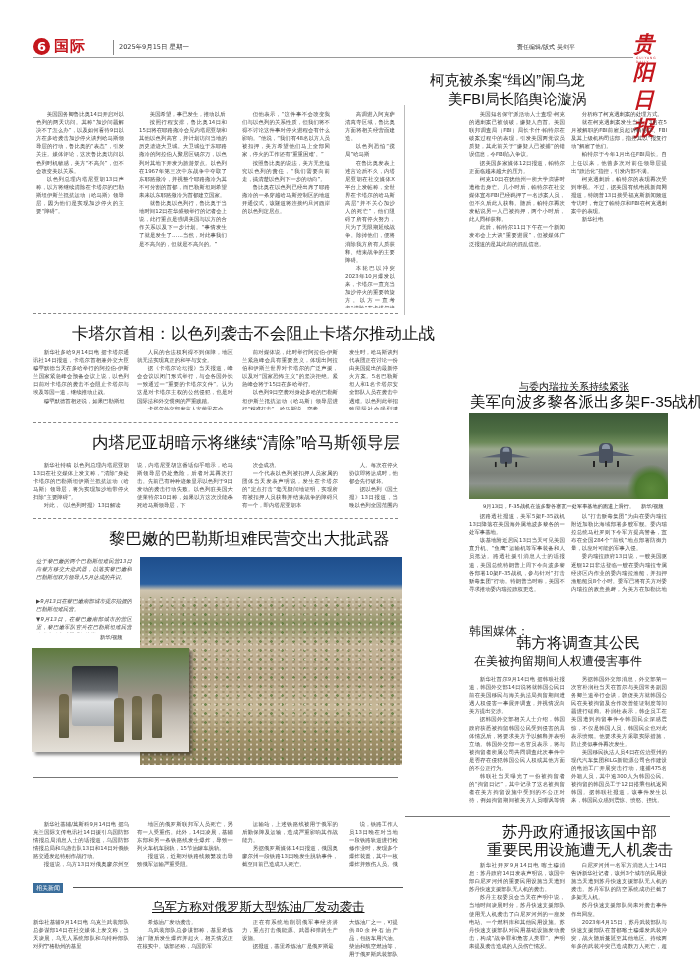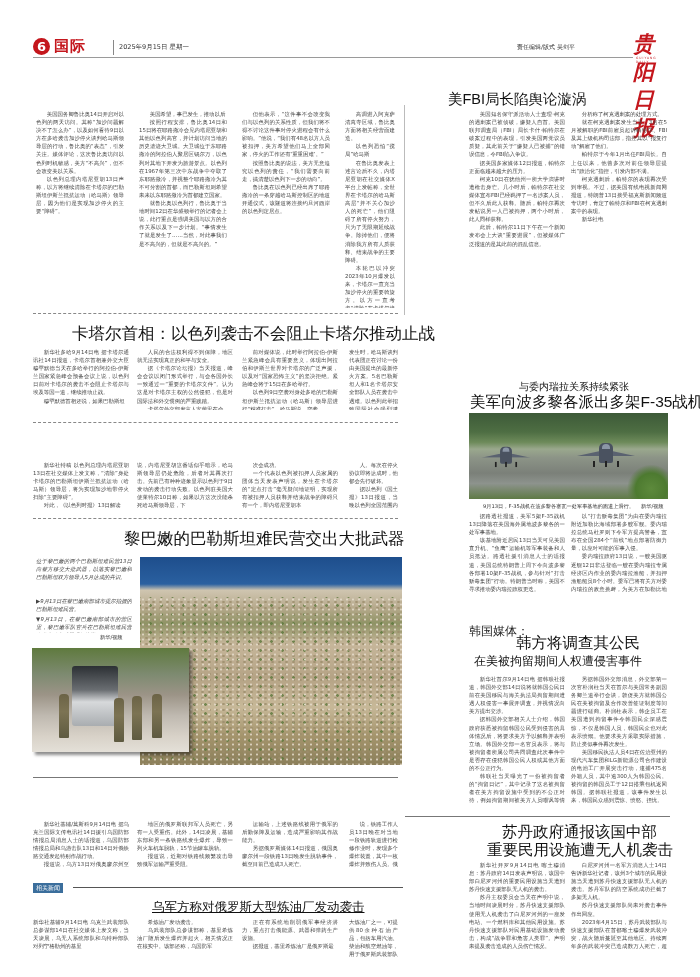--- a/index.html
+++ b/index.html
@@ -95,20 +95,21 @@
       <p>按照鲁比奥的说法，美方无意追究以色列的责任，“我们需要向前走，搞清楚以色列下一步的动向”。</p>
       <p>鲁比奥在以色列已经出席了耶路撒冷的一条穿越哈马斯控制区的地道开通仪式，该隧道将连接约旦河西岸的以色列定居点。</p>
     </div>
   <div class="col" style="left:345px;top:110px;width:50px;height:198px;">
       <p>高调进入阿克萨清真寺区域，鲁比奥方面将相关经营面建造。</p>
       <p>以色列恐怕“搅局”哈马斯</p>
       <p>在鲁比奥发表上述言论后不久，内塔尼亚胡在社交媒体X平台上发帖称，全世界在卡塔尔的哈马斯高层“并不关心加沙人的死亡”，他们阻碍了所有停火努力，只为了无限期延续战争。除掉他们，便将消除我方所有人质获释、结束战争的主要障碍。</p>
       <p>本轮巴以冲突2023年10月爆发以来，卡塔尔一直充当加沙停火的重要斡旋方。以方一直考虑“清除”在卡塔尔境内的哈马斯高层。9月7日，美国提出新的停火协议，并声称以色列已经同意。两天后，以军袭击了多哈的哈马斯领导层，致6人死亡。</p>
     </div>
 
+  <div class="hl hl-med" style="left:430px;top:71px;font-size:14.5px;">柯克被杀案“缉凶”闹乌龙</div>
   <div class="hl hl-med" style="left:448px;top:90px;font-size:14.5px;">美FBI局长陷舆论漩涡</div>
   <div class="col" style="left:469px;top:110px;width:96px;height:236px;">
       <p>美国知名保守派活动人士查理·柯克的遇刺案已被侦破，嫌疑人自首。美国联邦调查局（FBI）局长卡什·帕特尔在破案过程中的表现，引发美国两党议员质疑，其此前关于“嫌疑人已被捕”的错误信息，令FBI陷入争议。</p>
       <p>据美国多家媒体12日报道，帕特尔正面临越来越大的压力。</p>
       <p>柯克10日在犹他州一所大学演讲时遭枪击身亡。几小时后，帕特尔在社交媒体宣布FBI已经羁押了一名涉案人员，但不久后此人获释。随后，帕特尔再次发帖说另一人已被拘押，两个小时后，此人同样获释。</p>
       <p>此后，帕特尔11日下午在一个新闻发布会上大谈“重要进展”，但被媒体广泛报道的是其此前的混乱信息。</p>
     </div>
   <div class="col" style="left:571px;top:110px;width:96px;height:236px;">
       <p>分析称了柯克遇刺案的处理方式。</p>
       <p>就在柯克遇刺案发生当天，3名在5月被解职的FBI前雇员起诉帕特尔、FBI及其上级机构司法部，指控其以“报复行动”解雇了他们。</p>
@@ -131,37 +132,38 @@
       <p>卡塔尔外交部发言人安萨里在会</p>
     </div>
   <div class="col" style="left:242px;top:348px;width:96px;height:62px;">
       <p>前对媒体说，此时举行阿拉伯-伊斯兰紧急峰会具有重要意义，体现出阿拉伯和伊斯兰世界对卡塔尔的广泛声援，以及对“国家恐怖主义”的坚决拒绝。紧急峰会将于15日在多哈举行。</p>
       <p>以色列9日空袭对身处多哈的巴勒斯坦伊斯兰抵抗运动（哈马斯）领导层进行“精准打击”。哈马斯说，空袭</p>
     </div>
   <div class="col" style="left:349px;top:348px;width:49px;height:62px;">发生时，哈马斯谈判代表团正在讨论一份由美国提出的最新停火方案。5名巴勒斯坦人和1名卡塔尔安全部队人员在袭击中遇难。以色列此举招致国际社会强烈谴责，认为以方此举严重违反国际法，公然侵犯卡塔尔主权，破坏和平斡旋努力，威胁地区安全与稳定。</div>
 
   <div class="rule-dash" style="left:33px;top:422px;width:365px;"></div>
 
+  <div class="hl hl-med" style="left:92px;top:432px;">内塔尼亚胡暗示将继续“清除”哈马斯领导层</div>
   <div class="col" style="left:33px;top:461px;width:96px;height:48px;">
       <p>新华社特稿 以色列总理内塔尼亚胡13日在社交媒体上发文称，“清除”身处卡塔尔的巴勒斯坦伊斯兰抵抗运动（哈马斯）领导层，将为实现加沙地带停火扫除“主要障碍”。</p>
       <p>对此，《以色列时报》13日解读</p>
     </div>
   <div class="col" style="left:137px;top:461px;width:96px;height:48px;">说，内塔尼亚胡这番话似乎暗示，哈马斯领导层仍处危险，后者对其再次打击。先前已有种种迹象显示以色列于9日发动的袭击行动失败。以色列驻美国大使莱特尔10日称，如果以方这次没能杀死哈马斯领导层，下</div>
   <div class="col" style="left:242px;top:461px;width:96px;height:48px;">
       <p>次会成功。</p>
       <p>一个代表以色列被扣押人员家属的团体当天发表声明说，发生在卡塔尔的“定点打击”毫无疑问地证明，实现所有被扣押人员获释并结束战争的障碍只有一个，即内塔尼亚胡本</p>
     </div>
   <div class="col" style="left:349px;top:461px;width:49px;height:48px;">
       <p>人。每次在停火协议即将达成时，他都会先行破坏。</p>
       <p>据以色列《国土报》13日报道，当晚以色列全国范围内再次爆发游行示威，数以千计民众走上街头，要求内塔尼亚胡政府推动被扣押人员获释。</p>
     </div>
 
   <div class="rule-dash" style="left:33px;top:518px;width:365px;"></div>
 
-  <div class="hl hl-sub" style="left:519px;top:380px;">与委内瑞拉关系持续紧张</div>
+  <div class="hl hl-sub" style="left:519px;top:380px;text-decoration:underline;">与委内瑞拉关系持续紧张</div>
   <div class="hl hl-med" style="left:470px;top:392px;font-size:15.5px;">美军向波多黎各派出多架F-35战机</div>
   <div class="photo photo-jets">
     <div class="jet" style="left:8px;top:30px;transform:scale(.85);">
       <div class="wing"></div>
         <div class="body"></div>
         <div class="canopy"></div>
       <div class="gear" style="left:16px;"></div>
         <div class="gear" style="left:28px;"></div>
         <div class="gear" style="left:40px;"></div>
     </div>
@@ -180,21 +182,21 @@
   <div class="col" style="left:469px;top:512px;width:96px;height:82px;">
       <p>据路透社报道，美军5架F-35战机13日降落在美国海外属地波多黎各的一处军事基地。</p>
       <p>该基地附近居民13日当天可见美国直升机、“鱼鹰”运输机等军事装备和人员抵达。路透社援引消息人士的话报道，美国总统特朗普上周下令向波多黎各部署10架F-35战机，参与针对“打击贩毒集团”行动。特朗普当时称，美国不寻求推动委内瑞拉政权更迭。</p>
       <p>波多黎各与委内瑞拉加勒比海相隔。近期，委美关系持续紧张。美国</p>
     </div>
   <div class="col" style="left:571px;top:512px;width:96px;height:82px;">
       <p>以“打击贩毒集团”为由在委内瑞拉附近加勒比海域部署多艘军舰。委内瑞拉总统马杜罗则下令军方提高警备，宣布在全国284个“前线”地点部署防御力量，以应对可能的军事入侵。</p>
       <p>委内瑞拉政府13日说，一艘美国驱逐舰12日非法登临一艘在委内瑞拉专属经济区内作业的委内瑞拉渔船，并扣押渔船船员8个小时。委军已将有关方对委内瑞拉的敌意挑衅，为美方在加勒比地区升级军事行动寻找借口，目的是推动委内瑞拉政权更迭。新华社电</p>
     </div>
 
-  <div class="hl hl-med" style="left:124px;top:528px;">黎巴嫩的巴勒斯坦难民营交出大批武器</div>
+  <div class="hl hl-med" style="left:109px;top:528px;">黎巴嫩的巴勒斯坦难民营交出大批武器</div>
   <div class="col" style="left:36px;top:557px;width:96px;height:36px;font-style:italic;">位于黎巴嫩的两个巴勒斯坦难民营13日向黎方移交大批武器，以落实黎巴嫩和巴勒斯坦双方领导人5月达成的共识。</div>
   <div class="col" style="left:36px;top:597px;width:96px;height:18px;font-style:italic;">▶9月13日在黎巴嫩南部城市提尔拍摄的巴勒斯坦难民营。</div>
   <div class="col" style="left:36px;top:615px;width:96px;height:18px;font-style:italic;">▼9月13日，在黎巴嫩南部城市的营区里，黎巴嫩军队官兵在巴勒斯坦难民营向黎方移交武器现场执勤。</div>
   <div class="caption" style="left:100px;top:634px;">新华/视频</div>
   <div class="photo photo-lebanon">
     <div class="city-dots"></div>
   </div>
   <div class="photo photo-soldiers">
     <div class="truck"></div>
     <div class="soldier" style="left:27px;top:46px;"></div>

